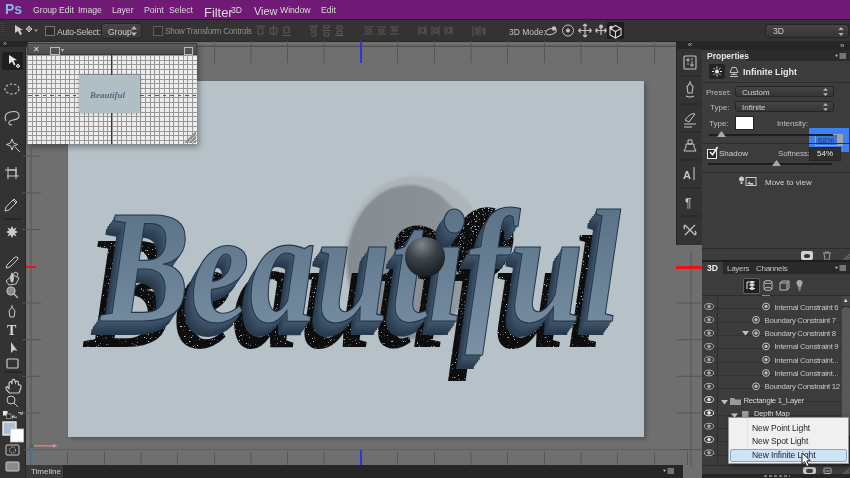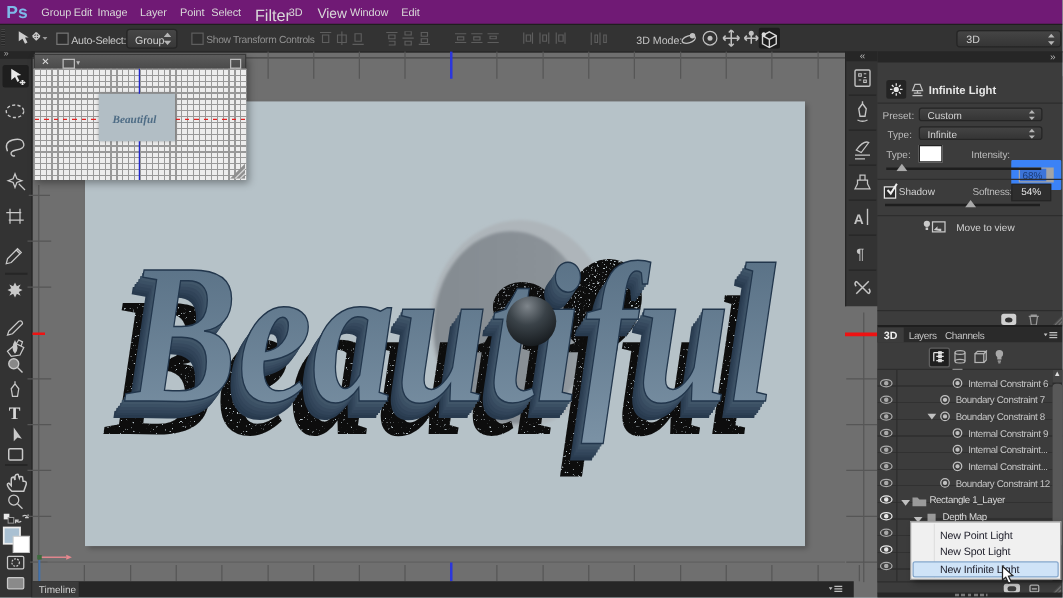--- a/index.html
+++ b/index.html
@@ -271,20 +271,28 @@
       <text x="8" y="158" font-size="12" fill="#c4c4c4" stroke="none">¶</text>
       <path d="M8 176 l10 10 M18 176 l-10 10 M8 176 q-2 2 0 4 M18 186 q2 -2 0 -4" stroke-width="1.2"></path>
     </g>
   </svg>
 </div>
 
 <div class="abs" style="left:702px;top:41px;width:148px;height:437px;background:#3c3c3c">
   <div class="abs" style="left:0;top:0;width:148px;height:9px;background:#262626;color:#bbb">
       <span class="txt" style="left:138px;top:1px;font-size:8px;line-height:7px">»</span>
     </div>
+  <div class="abs" style="left:0;top:9px;width:148px;height:11px;background:#2a2a2a">
+    <div class="abs" style="left:0;top:0;width:44px;height:11px;background:#3c3c3c"></div>
+    <div class="txt" style="left:5px;top:1px;font-size:8.5px;font-weight:bold;color:#e4e4e4">Properties</div>
+    <svg class="abs" style="left:133px;top:2.5px" width="11" height="6" viewBox="0 0 11 6">
+        <path d="M0 1.8 l3 0 l-1.5 2.2 z" fill="#c0c0c0"></path>
+        <path d="M4.5 1 h6.5 M4.5 3 h6.5 M4.5 5 h6.5" stroke="#c0c0c0" stroke-width="1"></path>
+      </svg>
+  </div>
   <div class="abs" style="left:0;top:20px;width:148px;height:187px;background:#3c3c3c">
     <div class="abs" style="left:7px;top:3px;width:16px;height:15px;background:#242424;border-radius:2px"></div>
     <svg class="abs" style="left:9px;top:5px" width="12" height="11" viewBox="0 0 12 11">
         <g stroke="#e8e8e8" stroke-width="1">
           <circle cx="6" cy="5.5" r="1.6" fill="#e8e8e8"></circle>
           <path d="M6 0.5 v2 M6 8.5 v2 M1 5.5 h2 M9 5.5 h2 M2.5 2 l1.4 1.4 M8.1 7.6 l1.4 1.4 M9.5 2 l-1.4 1.4 M3.9 7.6 l-1.4 1.4"></path>
         </g>
       </svg>
     <svg class="abs" style="left:26px;top:5px" width="12" height="12" viewBox="0 0 12 12">
         <g stroke="#c0c0c0" fill="none">

